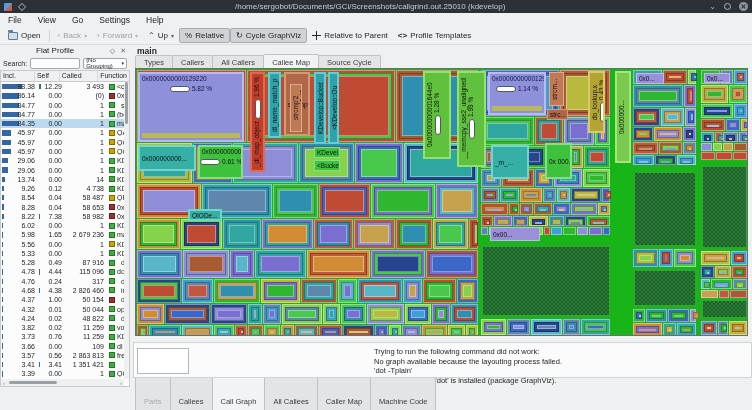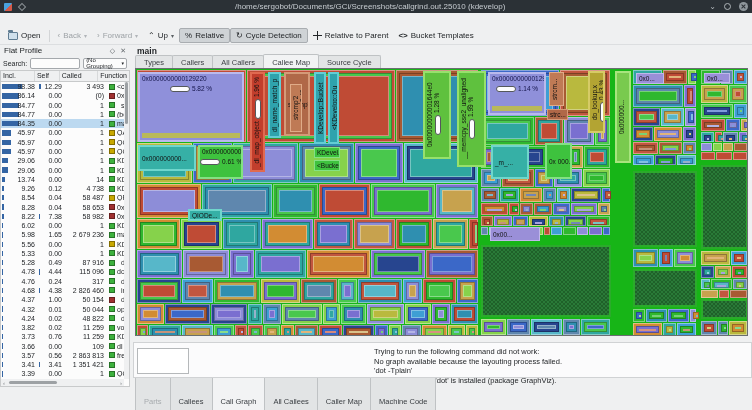--- a/index.html
+++ b/index.html
@@ -41,21 +41,21 @@
   .movecross { position:relative; width:9px; height:9px; }
   .movecross:before { content:""; position:absolute; left:4px; top:0; width:1px; height:9px; background:#232629; }
   .movecross:after  { content:""; position:absolute; left:0; top:4px; width:9px; height:1px; background:#232629; }
   .combo { display:flex; align-items:center; justify-content:space-between; width:97px; height:13px;
            background:#fcfcfc; border:1px solid #a4a8ac; border-radius:2px; padding:0 4px; margin-left:3px; font-size:7.5px; }
   .combo .chev { font-size:6px; color:#5a5f63; }
 
   
   .dock { position:absolute; left:0; top:45px; width:130px; height:349px; background:#eff0f1; }
   .dockhead { height:11px; display:flex; align-items:center; font-size:8px; padding:0 4px; }
-  .dockhead .dtitle { flex:1; }
+  .dockhead .dtitle { flex:1;margin-left:32px; }
   .dockhead .dico { color:#6a6f73; font-size:7px; margin-left:5px; line-height:8px; }
   .searchrow { height:14px; display:flex; align-items:center; padding:0 3px; gap:3px; font-size:7px; }
   .searchrow input { width:50px; height:11px; border:1px solid #a4a8ac; border-radius:2px; background:#fcfcfc; font-size:7px; padding:0 2px; }
   .groupcombo { display:flex; align-items:center; justify-content:space-between; flex:1; height:11px;
                 background:#fcfcfc; border:1px solid #a4a8ac; border-radius:2px; padding:0 2px; font-size:6px; }
   .tablewrap { position:absolute; left:0; top:25px; width:130px; height:317px; background:#fcfcfc; border:1px solid #c8cacb; }
   .thead { display:flex; height:11px; background:#eff0f1; border-bottom:1px solid #c8cacb; font-size:7px; }
   .thead .hc { padding:1px 2px; border-right:1px solid #d7d9da; }
   .hc.c0 { width:37px; } .hc.c1 { width:27px; } .hc.c2 { width:42px; } .hc.c3 { flex:1; border-right:none; }
   .tbody { position:absolute; left:0; top:11px; right:5px; bottom:7px; overflow:hidden; }
@@ -143,20 +143,27 @@
     <span class="appicon"></span>
     <span class="pinicon"></span>
     <span class="title">/home/sergobot/Documents/GCi/Screenshots/callgrind.out.25010 (kdevelop)</span>
     <span class="winbtns">
       <span class="winbtn">⌄</span>
       <span class="winbtn max"></span>
       <span class="winbtn close">✕</span>
     </span>
   </div>
 
+  <div class="menubar" id="menubar">
+      <span class="mi">File</span>
+      <span class="mi">View</span>
+      <span class="mi">Go</span>
+      <span class="mi">Settings</span>
+      <span class="mi">Help</span>
+    </div>
 
   <div class="toolbar">
     <span class="tbtn">
       <span class="folder"></span>
       <span>Open</span>
     </span>
     <span class="tsep"></span>
     <span class="tbtn disabled">
       <span class="ticon">‹</span>
       <span>Back</span>
@@ -171,29 +178,29 @@
       <span class="ticon">⌃</span>
       <span>Up</span>
         <span class="chev">▾</span>
     </span>
     <span class="tbtn pressed">
       <span class="ticon">%</span>
       <span>Relative</span>
     </span>
     <span class="tbtn pressed">
       <span class="ticon">↻</span>
-      <span>Cycle Detection</span>
+      <span>Cycle GraphViz</span>
     </span>
     <span class="tbtn">
       <span class="movecross"></span>
       <span>Relative to Parent</span>
     </span>
     <span class="tbtn">
       <span class="ticon" style="font-weight:bold;">&lt;&gt;</span>
-      <span>Bucket Templates</span>
+      <span>Profile Templates</span>
     </span>
   </div>
 
   <div class="dock">
     <div class="dockhead">
       <span class="dtitle">Flat Profile</span>
       <span class="dico">◇</span>
       <span class="dico">✕</span>
     </div>
     <div class="searchrow">

